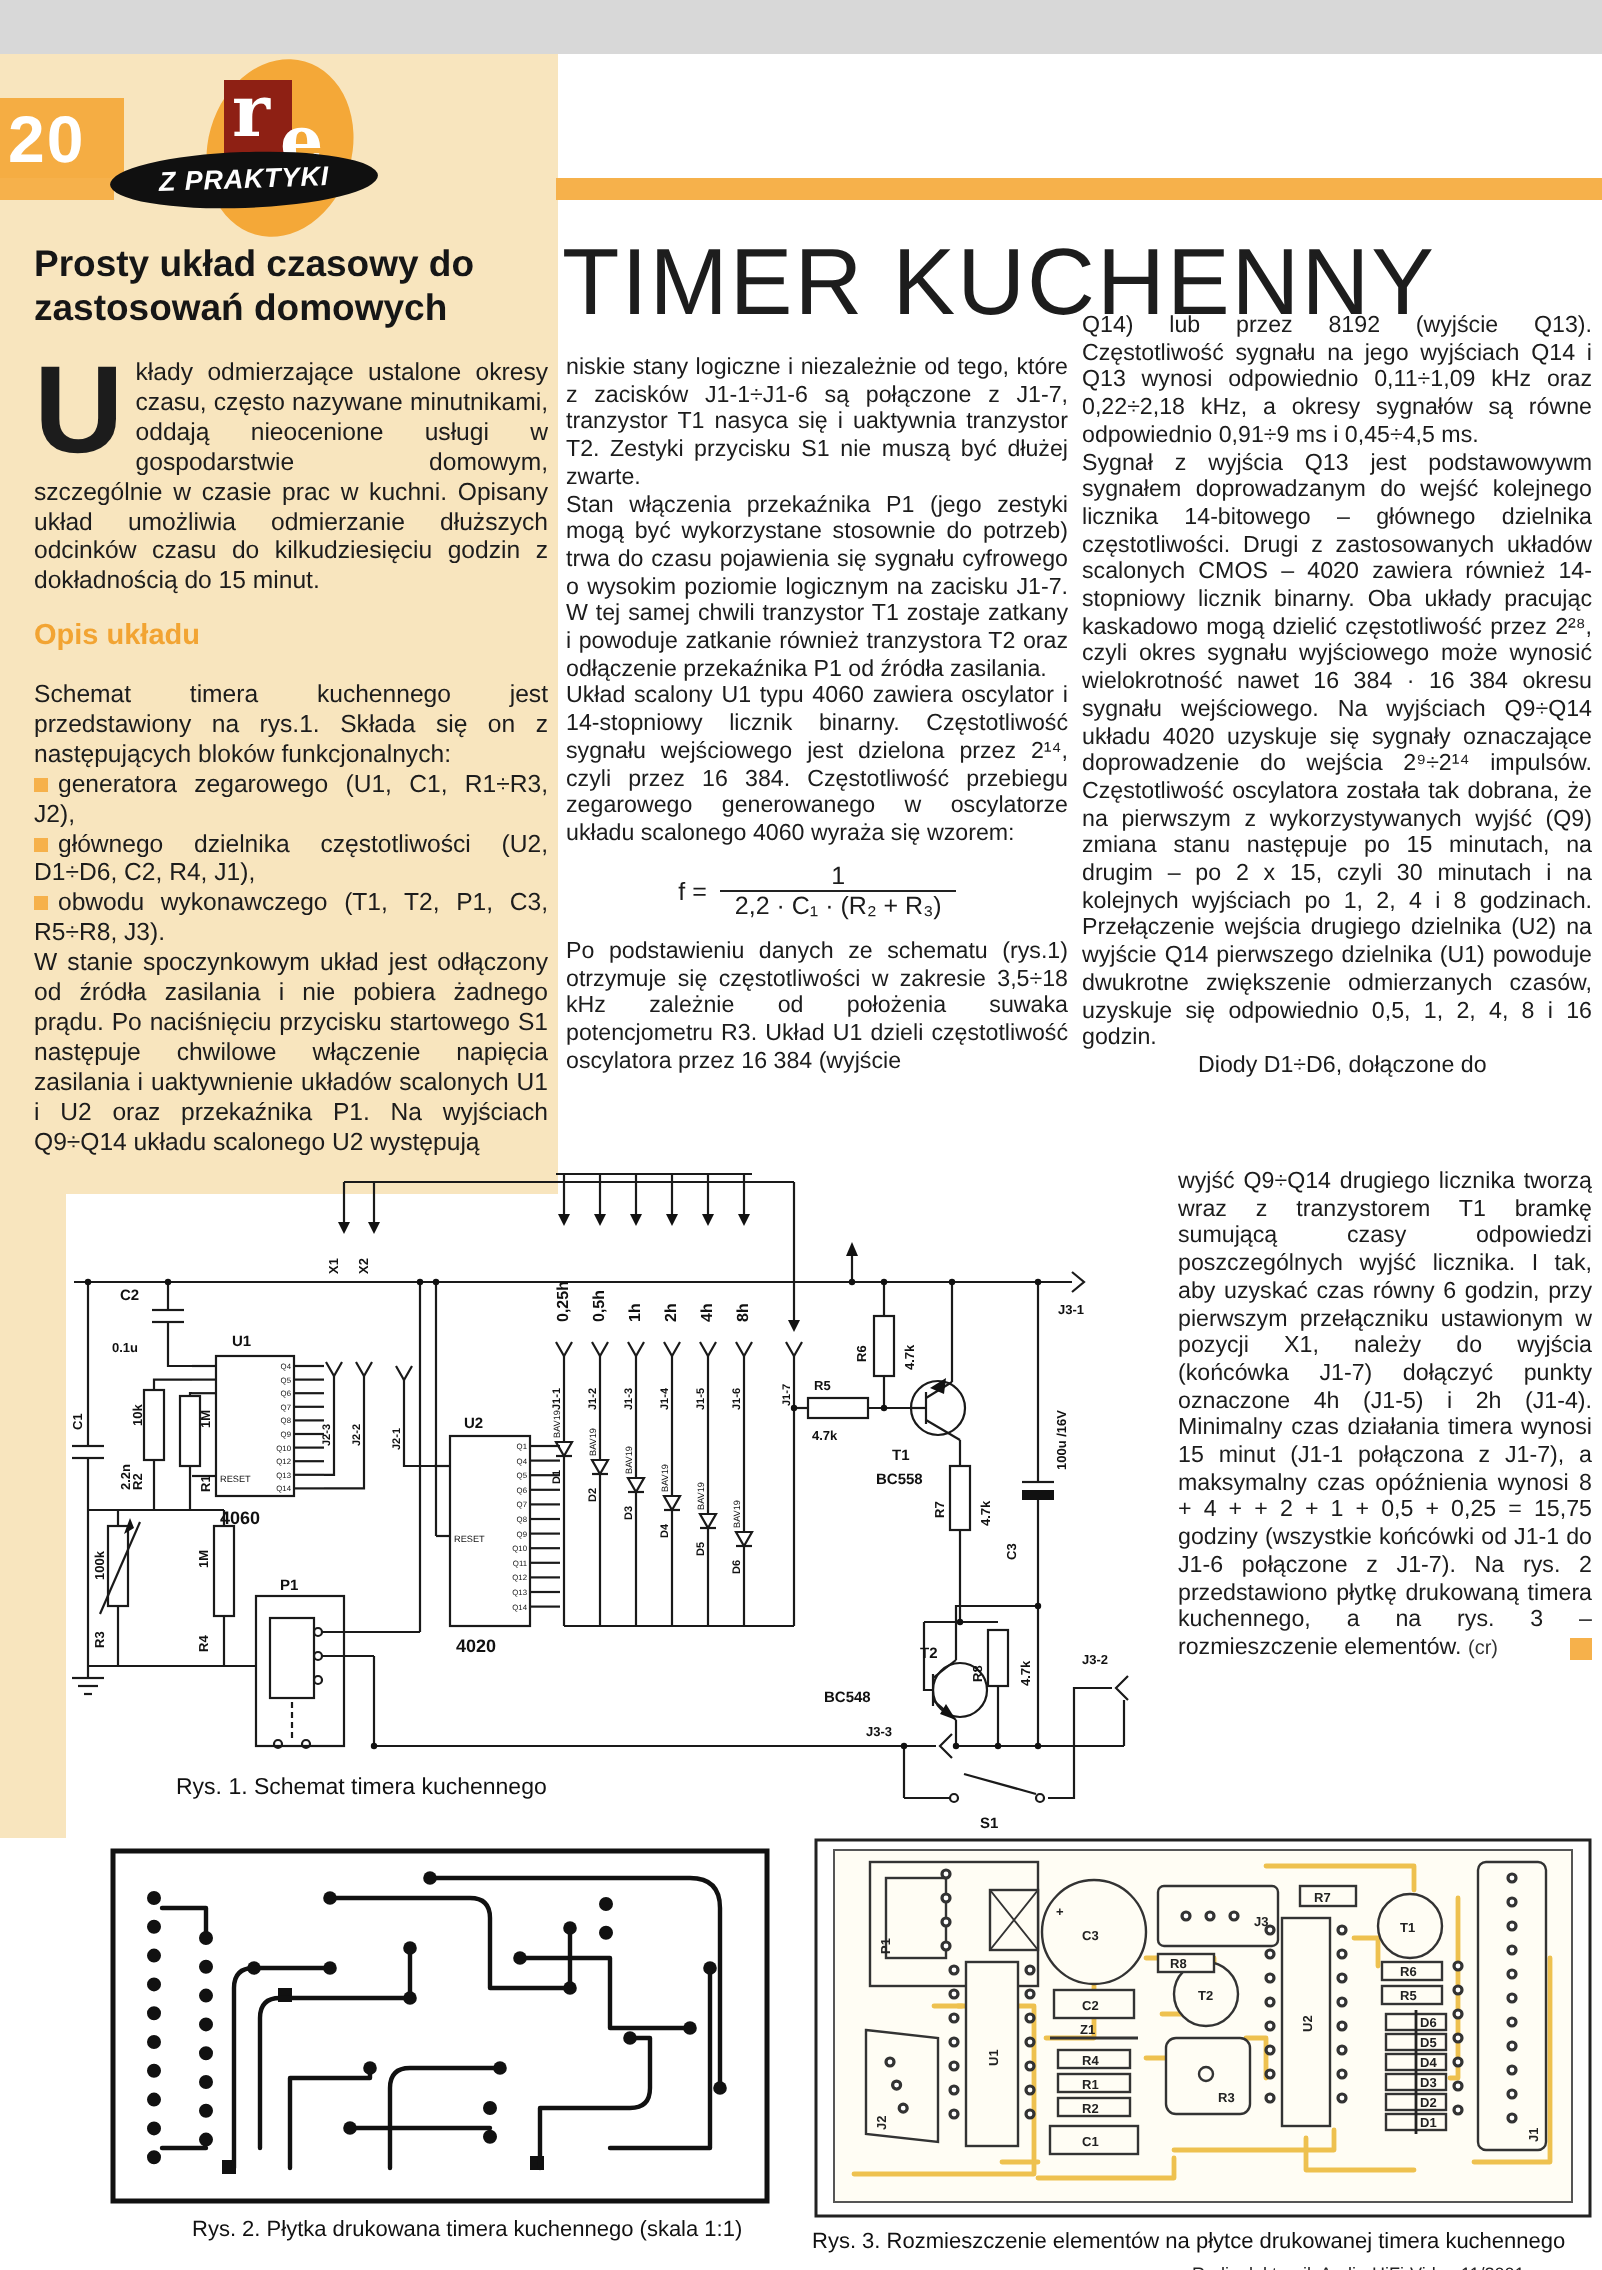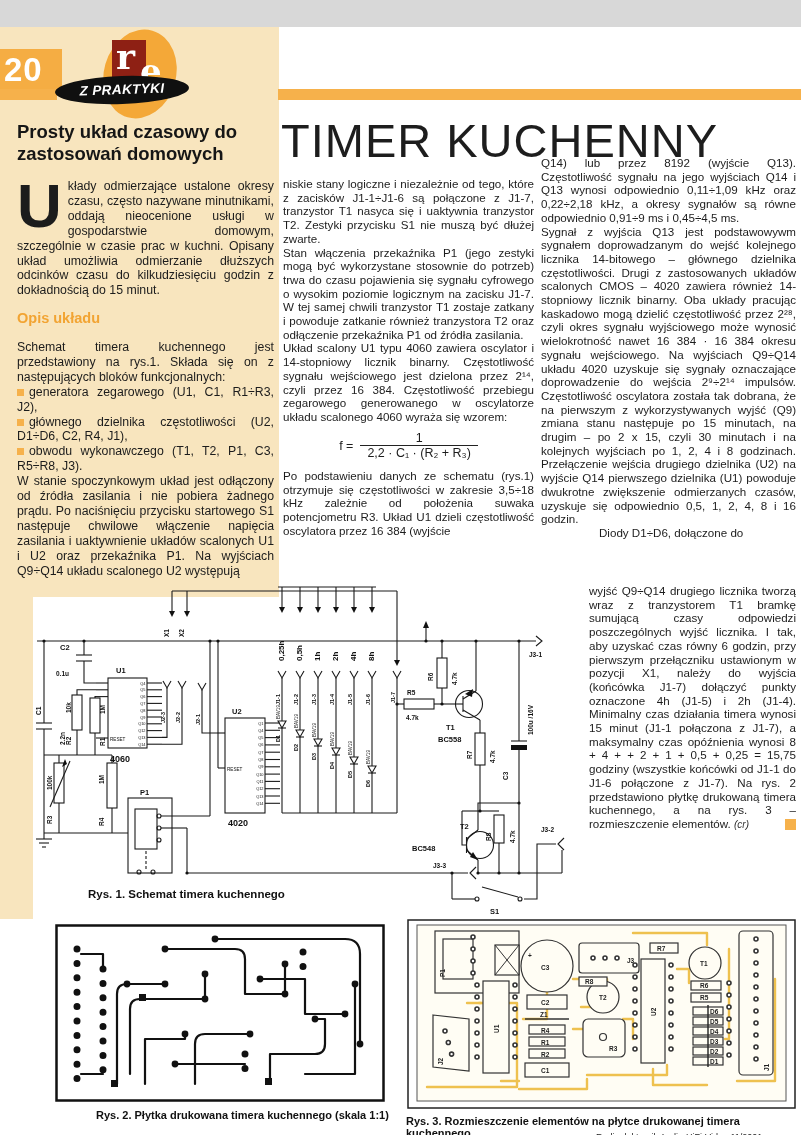--- a/index.html
+++ b/index.html
@@ -31,24 +31,24 @@
   .title{left:281px;top:86px;font-size:47px;font-weight:400;letter-spacing:1px;color:#1d1d1d;white-space:nowrap;}
   .col{font-size:11.6px;line-height:13.7px;text-align:justify;}
   .col p{margin:0;}
   .col1{left:283px;top:150px;width:251px;}
   .col2{left:541px;top:129px;width:255px;}
   .col3{left:589px;top:557px;width:207px;}
   .indent{display:block;text-indent:58px;}
   .formula{display:flex;align-items:center;justify-content:center;gap:7px;margin:8px 0;font-size:12.5px;}
   .frac{display:inline-block;text-align:center;}
   .frac .den{border-top:1.2px solid #222;padding:1px 7px 0 7px;}
-  .sig{font-style:italic;font-size:10px;color:#333;}
+  .sig{font-size:10px;color:#333;}
   .endsq{float:right;width:11px;height:11px;background:#f6b14b;margin-top:2px;}
   
-  .cap{font-weight:bold;color:#111;}
+  .cap{font-weight:normal;color:#111;}
   .cap1{left:88px;top:861px;font-size:11.5px;}
   .cap2{left:96px;top:1082px;font-size:11px;}
   .cap3{left:406px;top:1088px;font-size:11px;}
   .footer{left:596px;top:1105px;font-size:9px;color:#222;}
   .fline{background:#222;height:1.5px;top:1112px;}
   
   svg{display:block;}
   .w{stroke:#1a1a1a;stroke-width:1.1;fill:none;}
   .cmp{stroke:#1a1a1a;stroke-width:1.1;fill:none;}
   .fil{fill:#111;stroke:none;}

